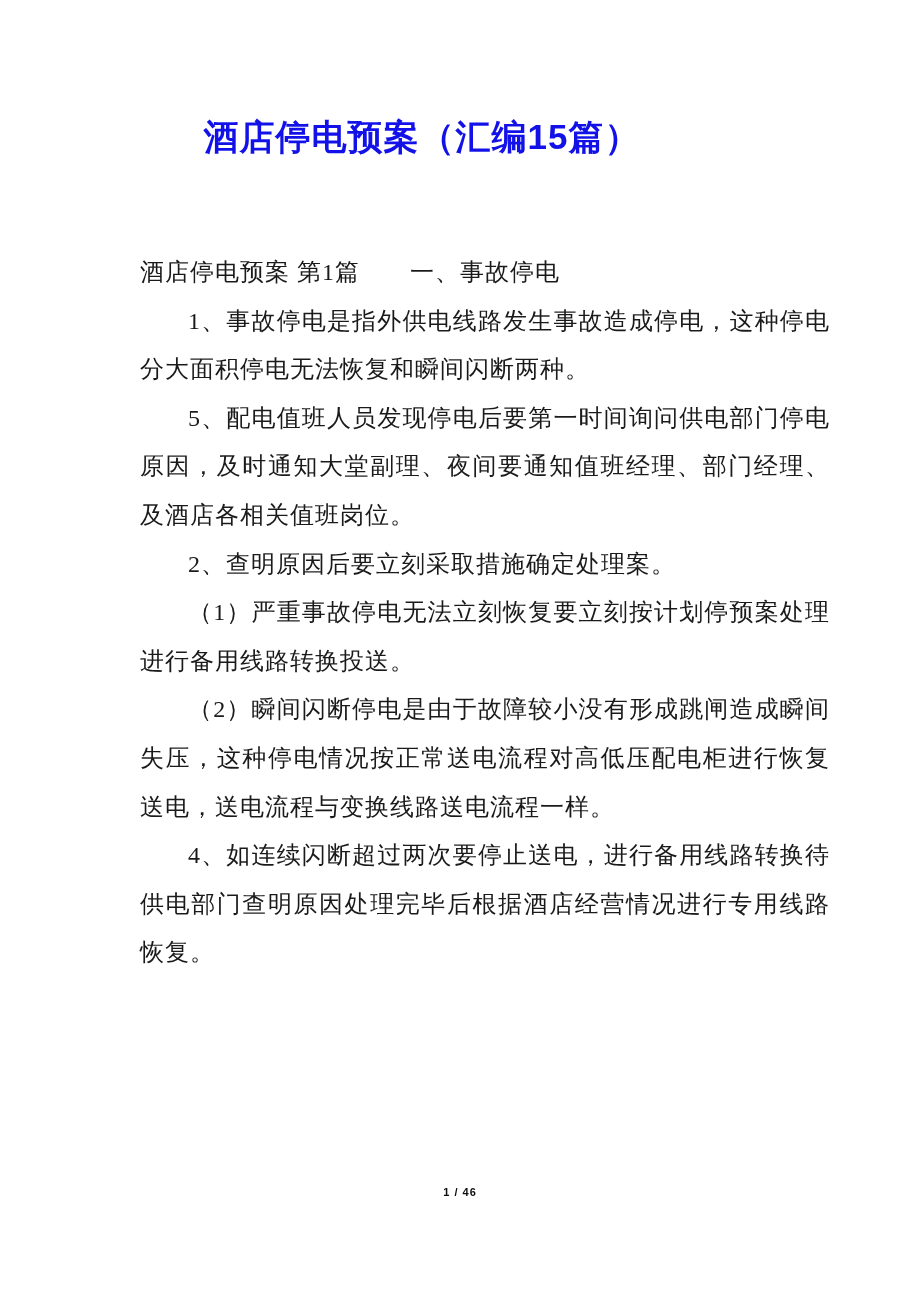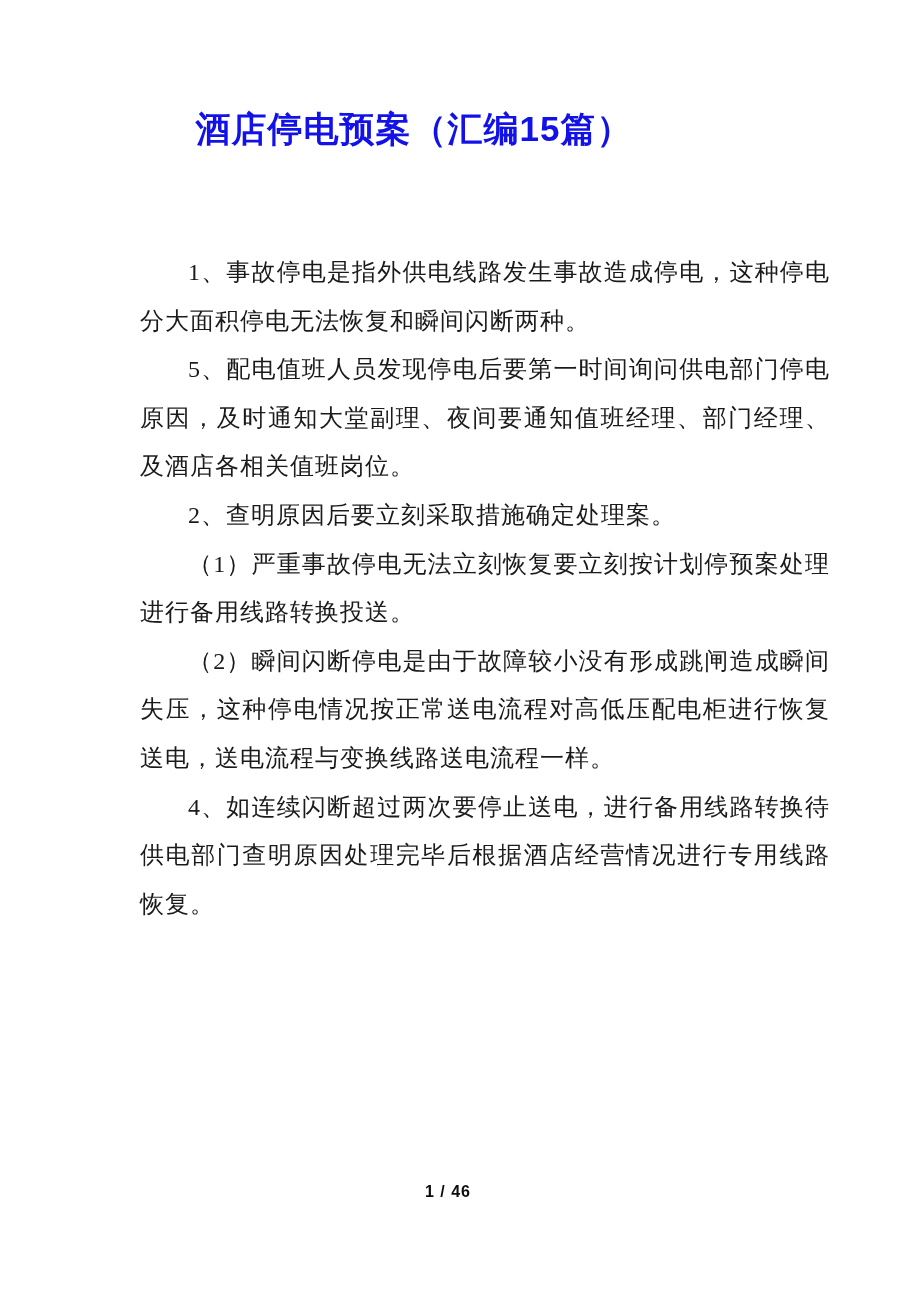--- a/index.html
+++ b/index.html
@@ -14,21 +14,21 @@
     height: 1302px;
     background: #ffffff;
     overflow: hidden;
     font-family: "Liberation Serif", serif;
   }
   .doc-title {
     position: absolute;
     top: 102px;
     left: 0;
     width: 820px;
-    margin: 4px;
+    margin: 12px;
     text-align: center;
     font-family: "Liberation Sans", sans-serif;
     font-size: 35px;
     line-height: 46px;
     font-weight: 700;
     color: #1212e8;
     letter-spacing: 1px;
   }
   .doc-body {
     position: absolute;
@@ -47,39 +47,40 @@
   .doc-body p {
     margin: 0;
     padding: 0;
   }
   .doc-body p.para {
     text-indent: 48px;
   }
   .page-footer {
     position: absolute;
     top: 1180px;
-    left: 0;
+    left: 12px;
     width: 896px;
     text-align: center;
     font-family: "Liberation Sans", sans-serif;
-    font-size: 16px;
+    font-size: 11px;
     line-height: 24px;
     font-weight: 700;
     color: #0d0d0d;
     letter-spacing: 1px;
   }
 </style>
 </head>
 <body>
 
 <div class="page">
 
   <h1 class="doc-title">酒店停电预案（汇编15篇）</h1>
 
   <div class="doc-body">
+    <p class="heading">酒店停电预案 第1篇　　一、事故停电</p>
     <p class="para">1、事故停电是指外供电线路发生事故造成停电，这种停电分大面积停电无法恢复和瞬间闪断两种。</p>
     <p class="para">5、配电值班人员发现停电后要第一时间询问供电部门停电原因，及时通知大堂副理、夜间要通知值班经理、部门经理、及酒店各相关值班岗位。</p>
     <p class="para">2、查明原因后要立刻采取措施确定处理案。</p>
     <p class="para">（1）严重事故停电无法立刻恢复要立刻按计划停预案处理进行备用线路转换投送。</p>
     <p class="para">（2）瞬间闪断停电是由于故障较小没有形成跳闸造成瞬间失压，这种停电情况按正常送电流程对高低压配电柜进行恢复送电，送电流程与变换线路送电流程一样。</p>
     <p class="para">4、如连续闪断超过两次要停止送电，进行备用线路转换待供电部门查明原因处理完毕后根据酒店经营情况进行专用线路恢复。</p>
   </div>
 
   <div class="page-footer">1 / 46</div>
 

